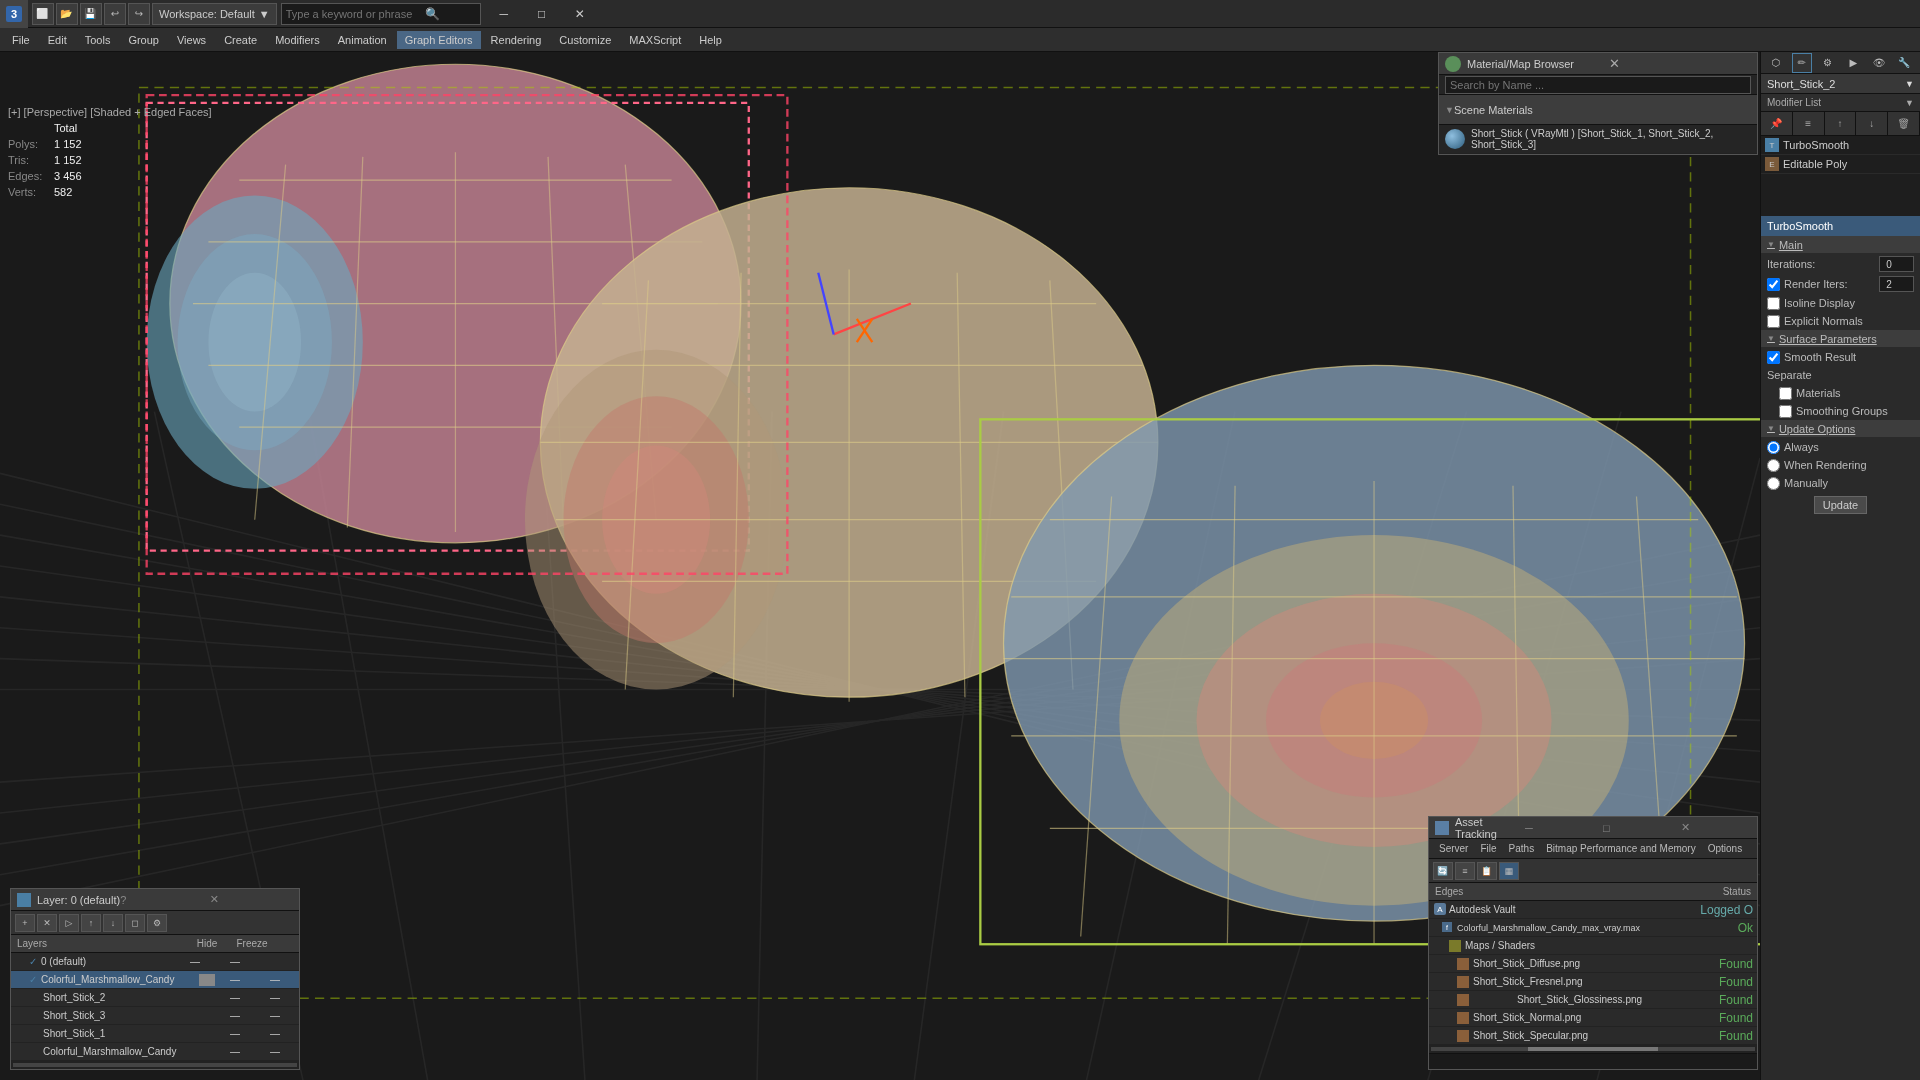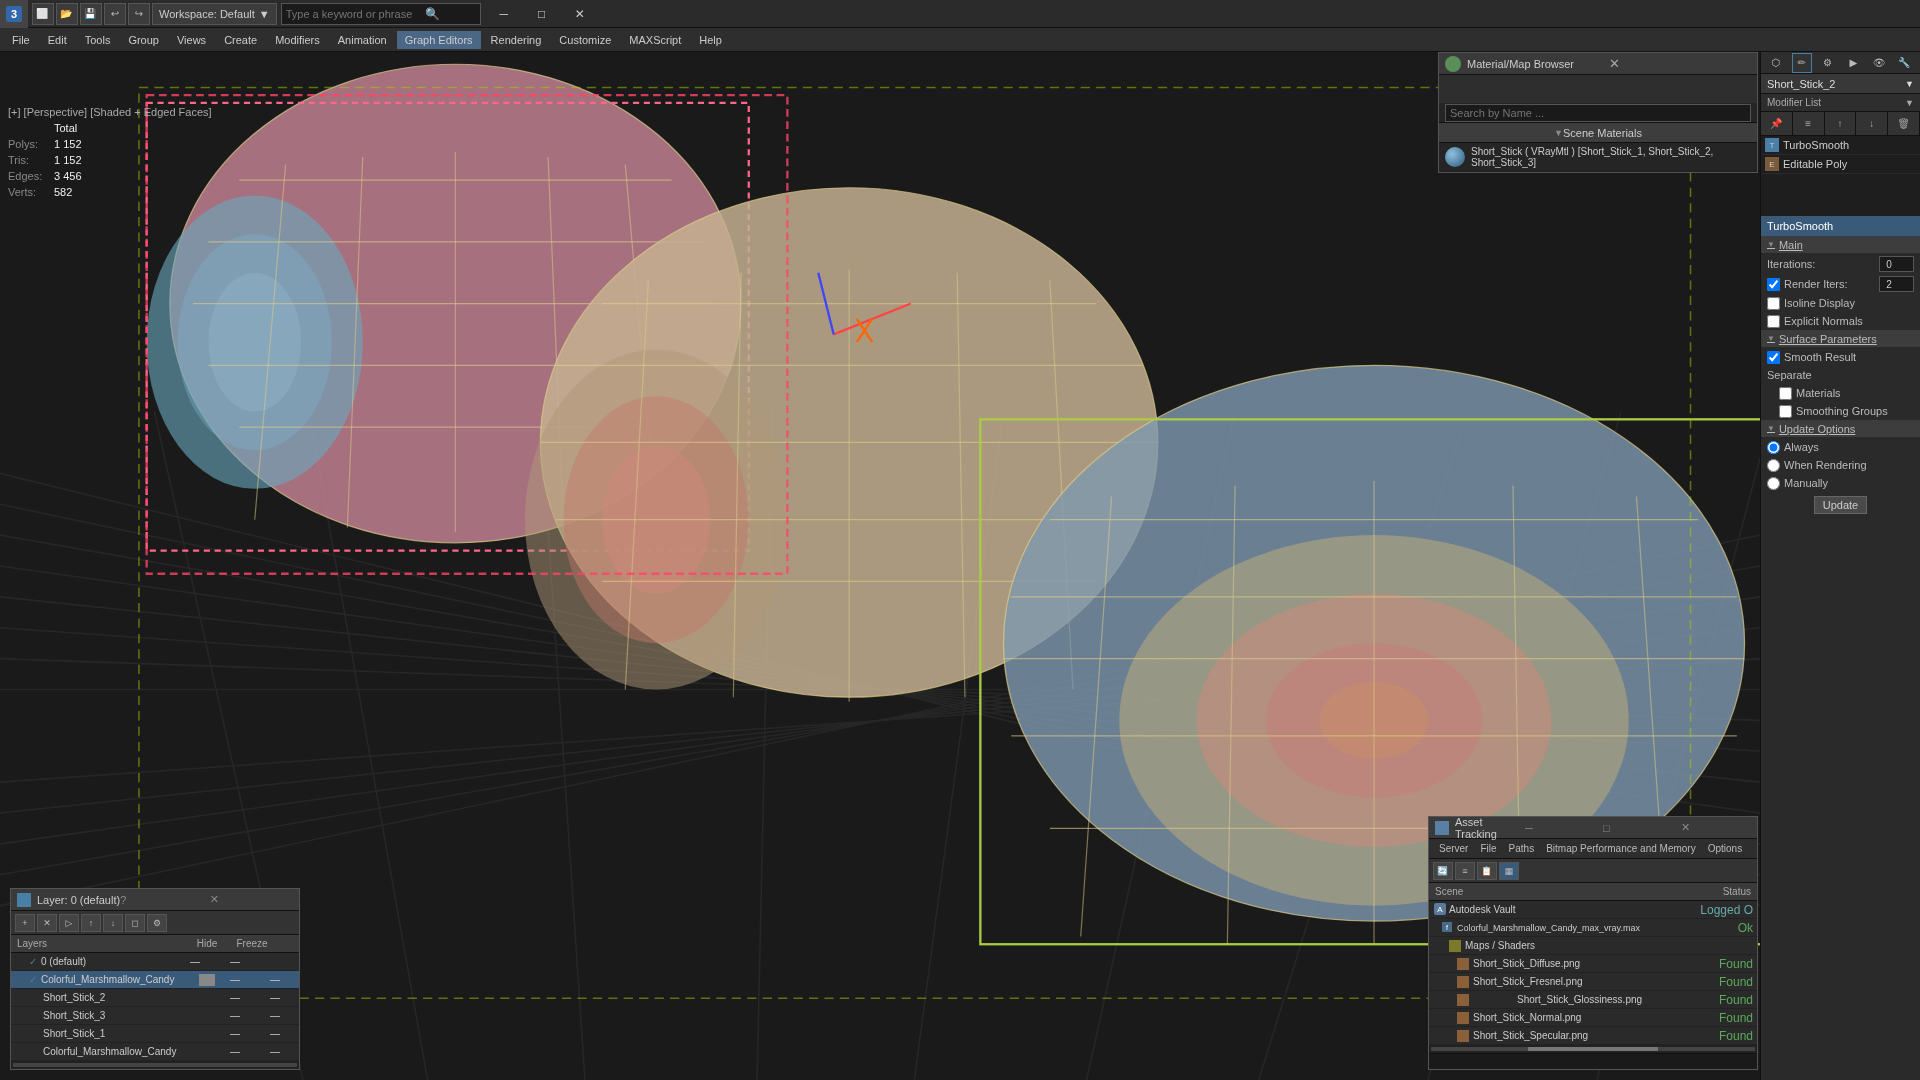--- a/index.html
+++ b/index.html
@@ -343,43 +343,41 @@
       color: #aaa;
       font-size: 13px;
     }
     #mat-search {
       height: 20px;
       background: #252525;
       display: flex;
       align-items: center;
       padding: 0 6px;
       border-bottom: 1px solid #111;
-      margin-top: 28px;
     }
     #mat-search input {
       flex: 1;
       background: #1a1a1a;
       border: 1px solid #555;
       color: #888;
       font-size: 11px;
       height: 18px;
       padding: 0 4px;
       outline: none;
     }
     #scene-materials-header {
-      height: 20px;
+      height: 30px;
       background: #3d3d3d;
       display: flex;
       align-items: center;
       padding: 0 6px;
       border-bottom: 1px solid #111;
       font-size: 11px;
       color: #ccc;
       cursor: pointer;
-      justify-content: center;
     }
     #scene-materials-header::before { content: '▼ '; font-size: 9px; color: #888; }
     #material-item {
       display: flex;
       align-items: center;
       padding: 3px 6px;
       background: #252525;
       font-size: 10px;
       color: #ccc;
       border-bottom: 1px solid #222;
@@ -1039,21 +1037,21 @@
     <span class="asset-menu-item">Bitmap Performance and Memory</span>
     <span class="asset-menu-item">Options</span>
   </div>
   <div id="asset-toolbar">
     <div class="asset-tool-btn">🔄</div>
     <div class="asset-tool-btn">≡</div>
     <div class="asset-tool-btn">📋</div>
     <div class="asset-tool-btn" style="background:#3a5a7a;">▦</div>
   </div>
   <div id="asset-col-header">
-    <span class="col-name">Scene</span>
+    <span class="col-name">Edges</span>
     <span class="col-status">Status</span>
   </div>
 
   <div class="asset-row">
     <div class="asset-icon-cell">
       <svg width="14" height="14" viewBox="0 0 14 14">
           <rect x="1" y="1" width="12" height="12" fill="#5a7a9a" rx="2"></rect>
           <text x="7" y="10" text-anchor="middle" fill="white" font-size="8">A</text>
         </svg>
     </div>

